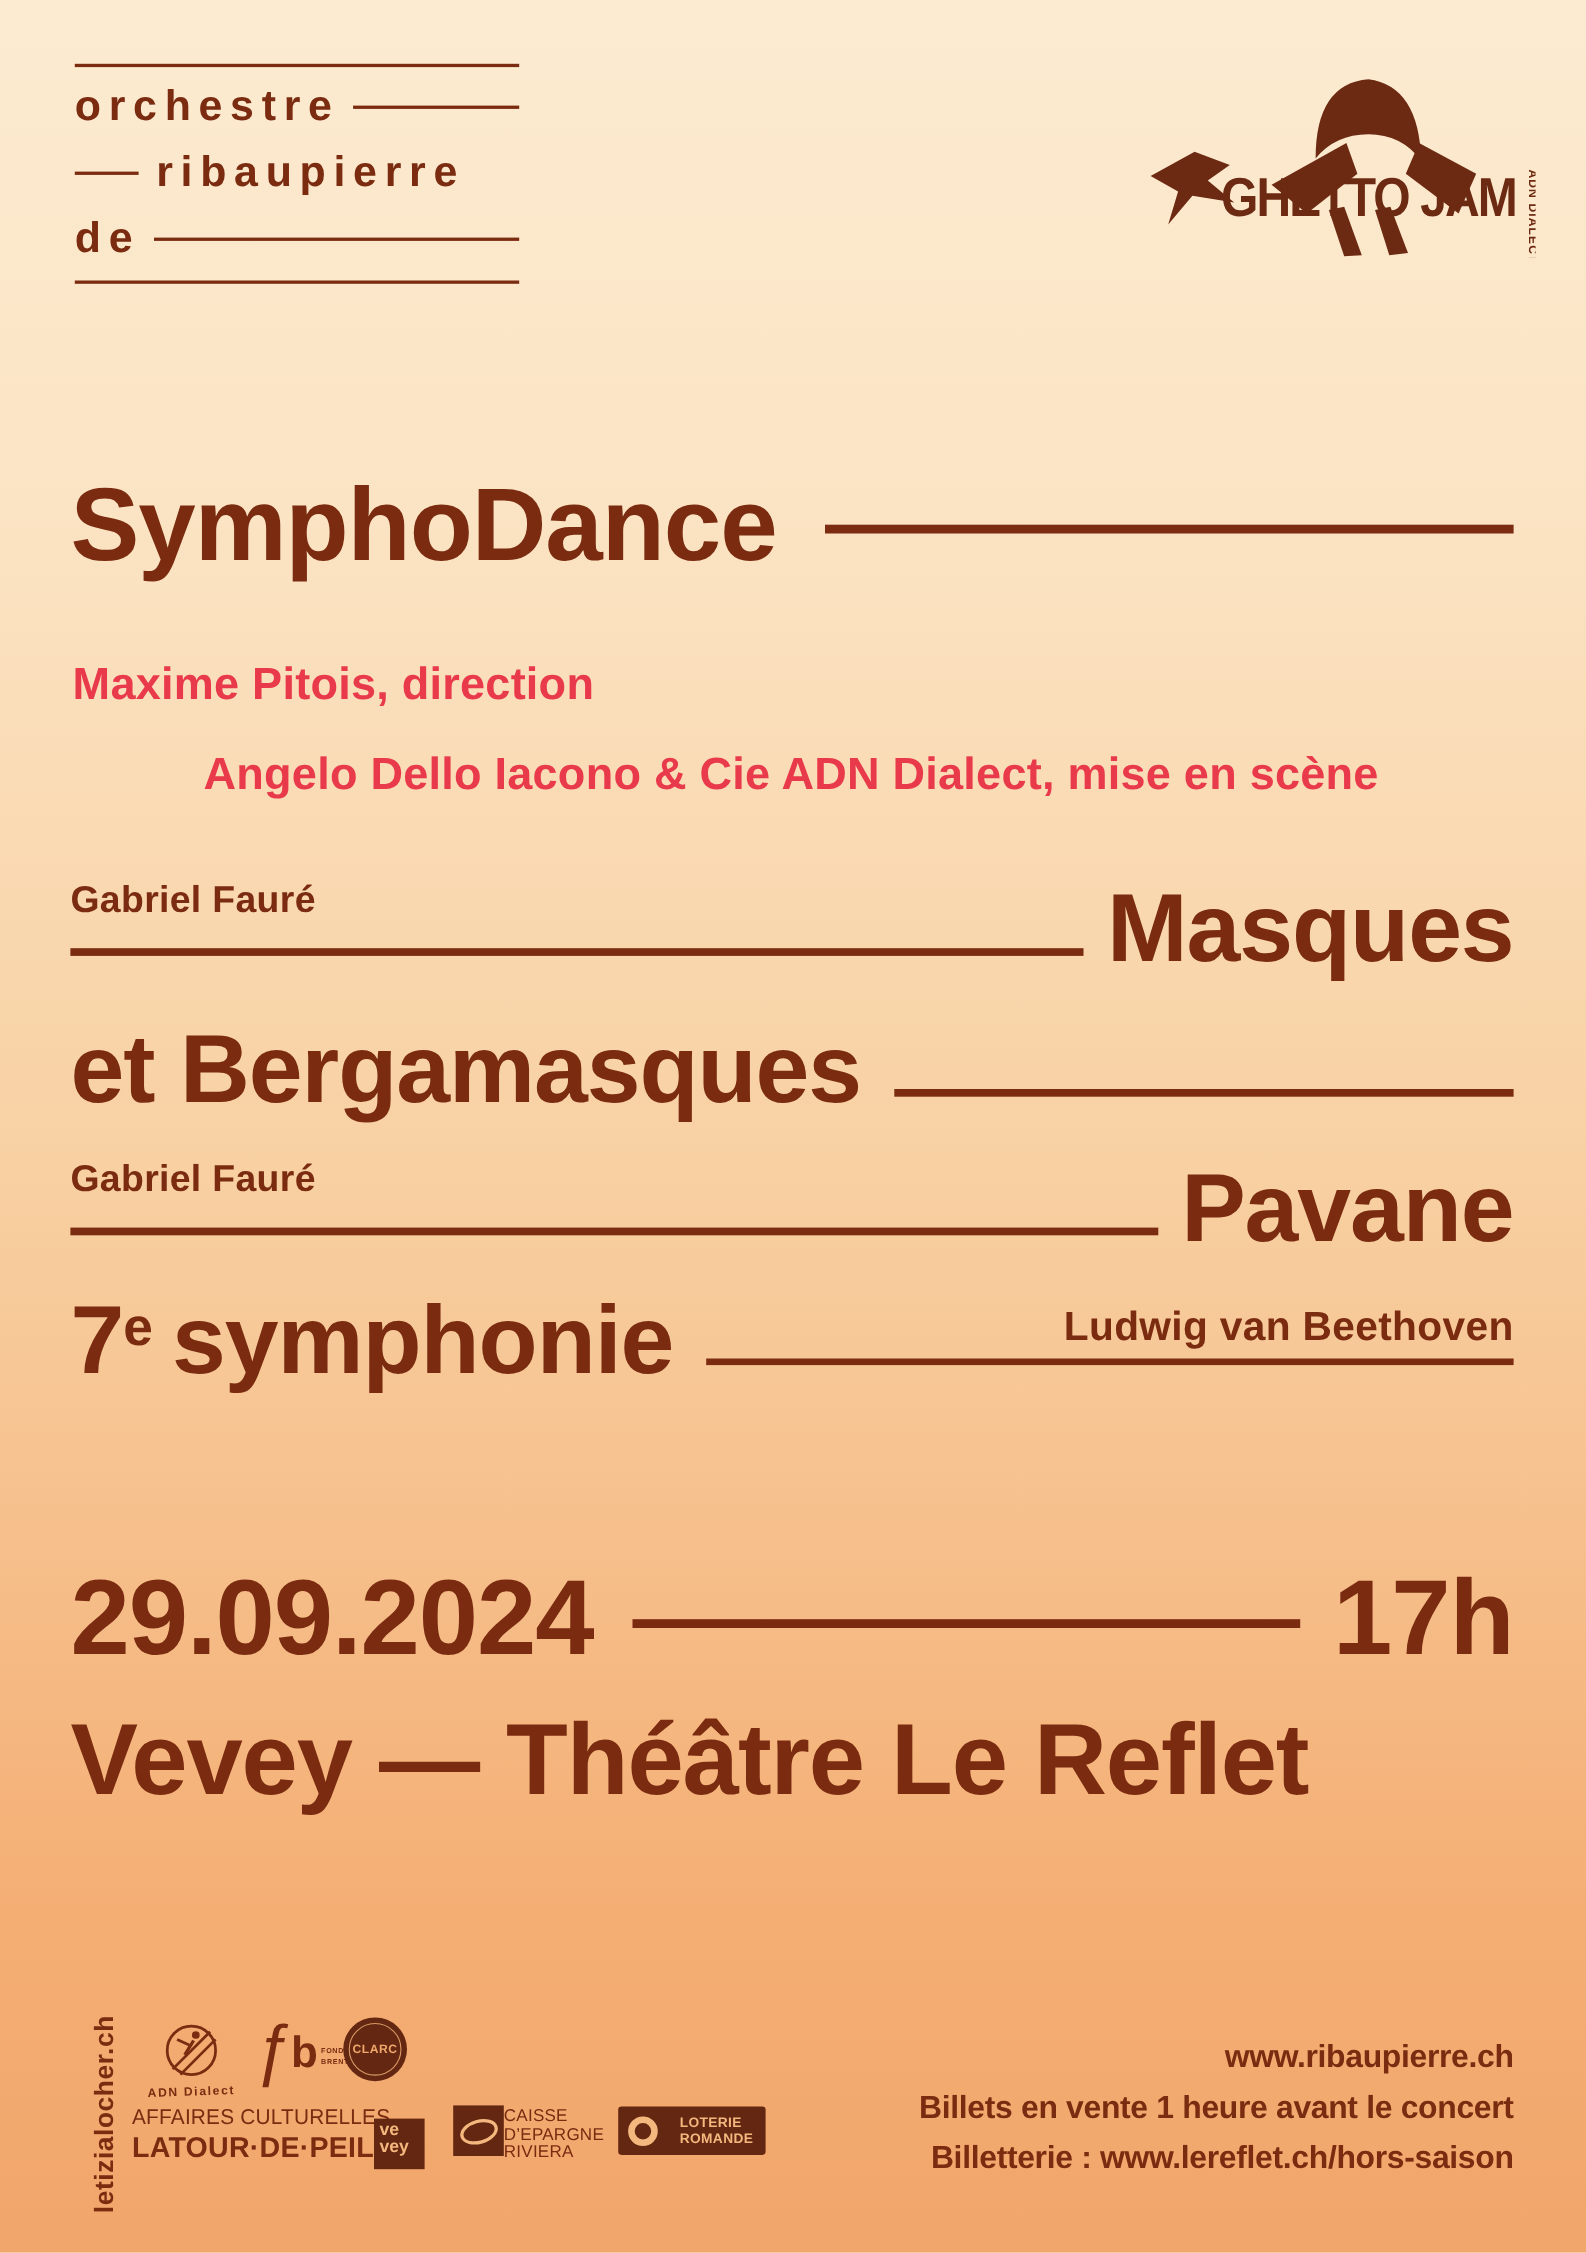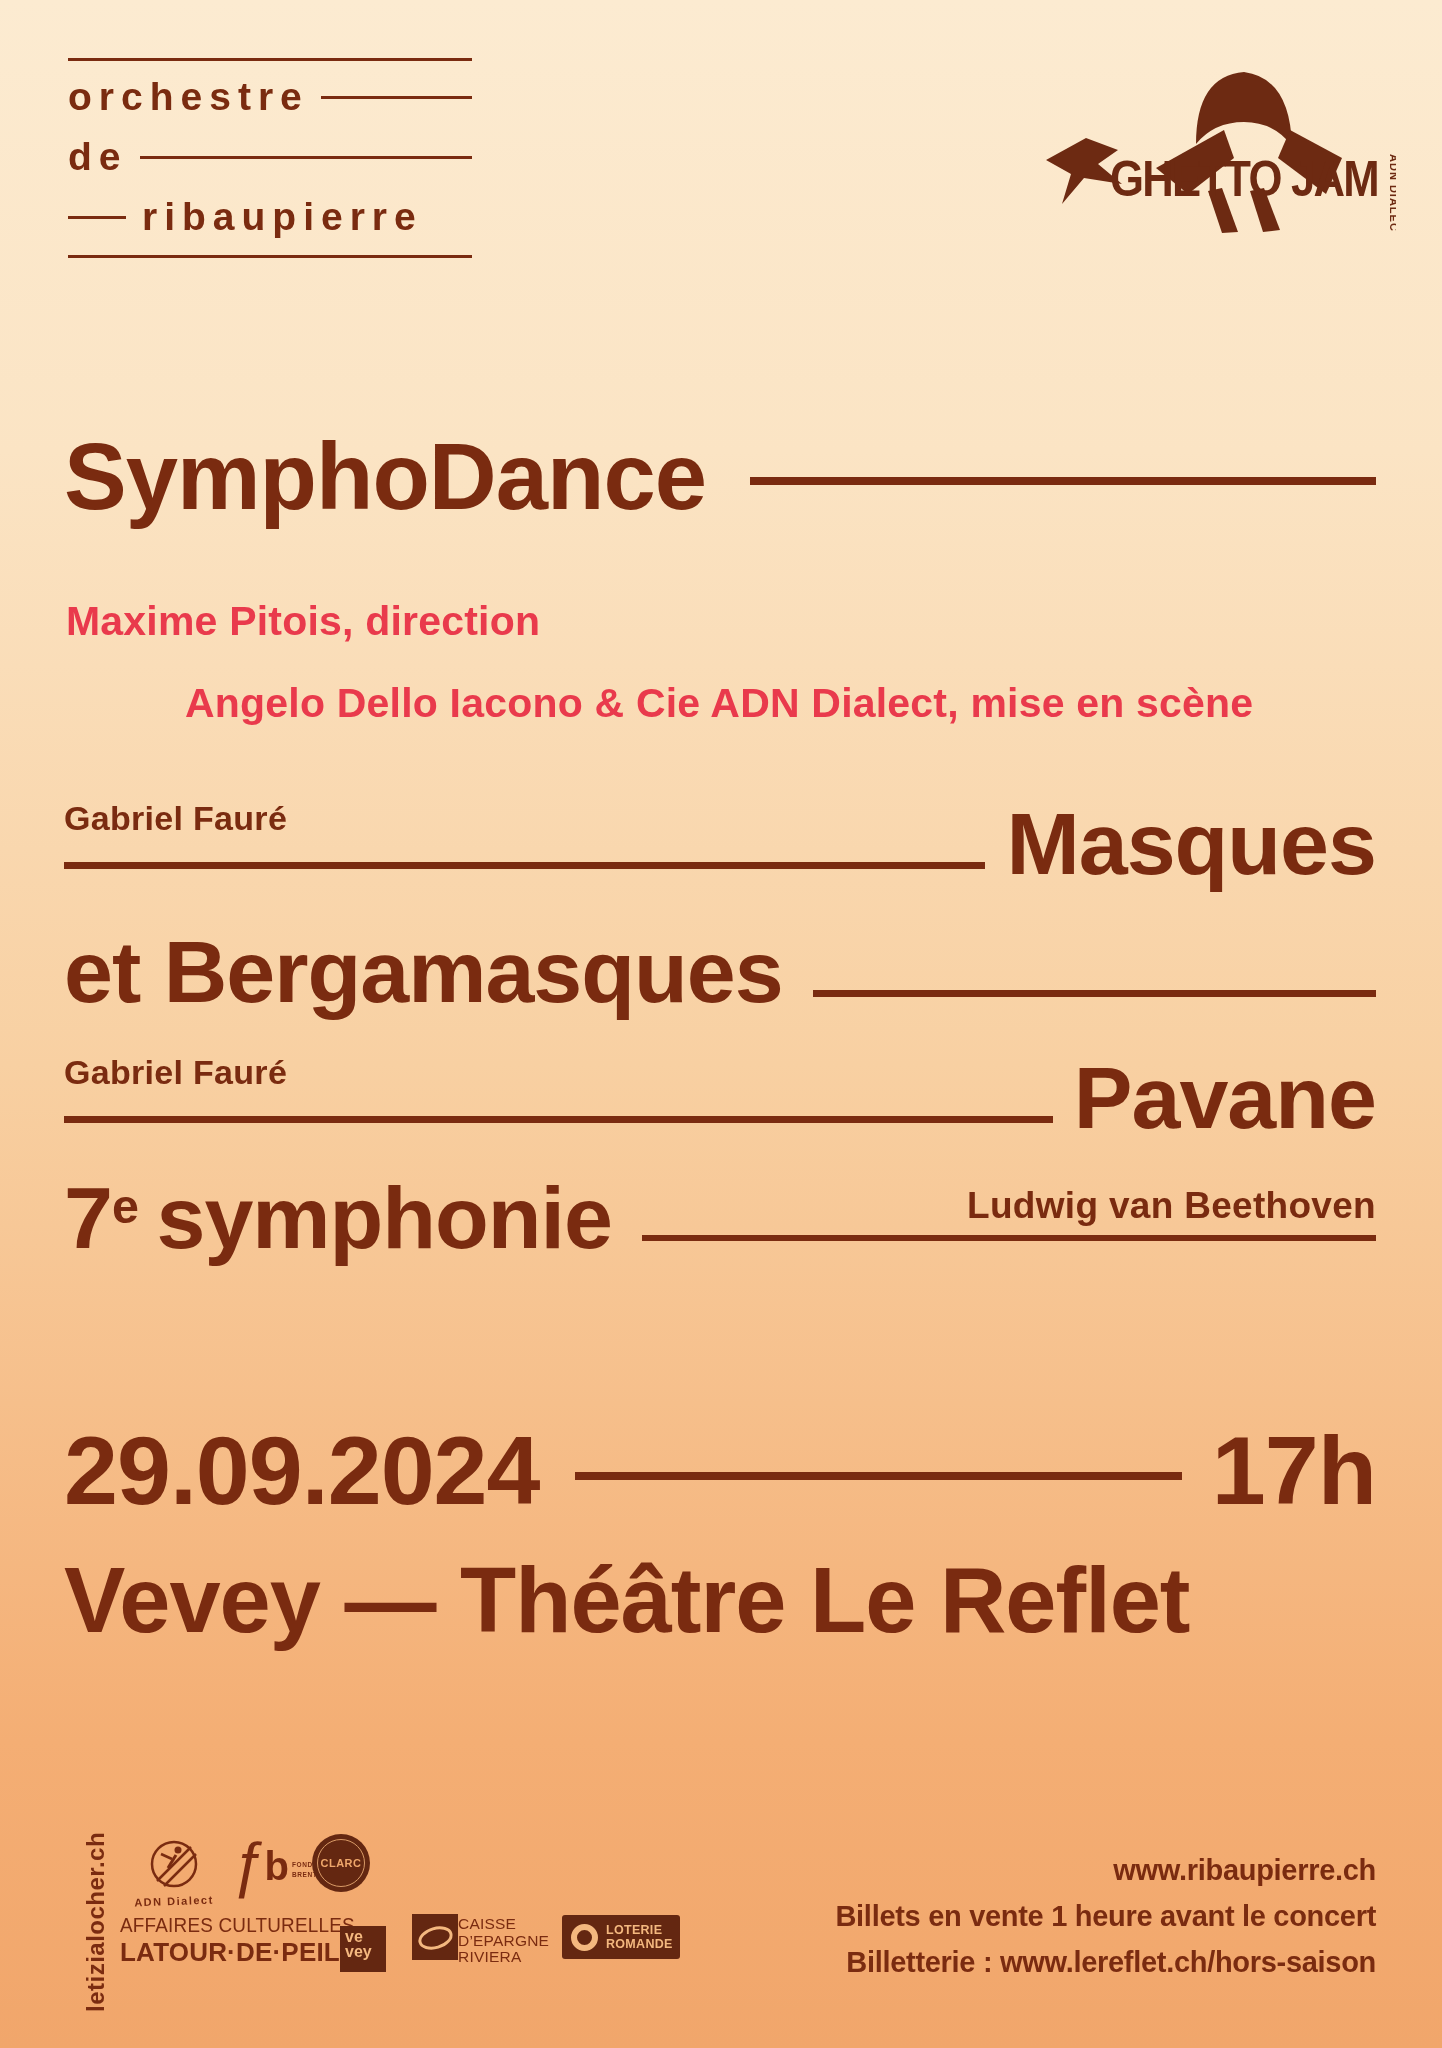--- a/index.html
+++ b/index.html
@@ -88,46 +88,46 @@
 
   .vevey{position:absolute;left:340px;top:1914px;width:46px;height:46px;background:#642711;
     color:#f4b87f;font-weight:700;font-size:16px;line-height:0.95;padding:3px 0 0 5px;box-sizing:border-box;margin-top:12px;}
 
   .caisse{position:absolute;left:412px;top:1914px;display:flex;gap:0;color:#7a2b10;}
   .caisse-box{width:46px;height:46px;background:#642711;position:relative;flex:none;}
   .caisse-box::after{content:"";position:absolute;left:6px;top:13px;width:29px;height:16px;
     border:3.5px solid #f4b87f;border-radius:50%;transform:rotate(-16deg);}
   .caisse-text{font-size:15.5px;line-height:1.07;font-weight:500;letter-spacing:0.2px;margin-top:2px;}
 
-  .loterie{position:absolute;left:562px;top:1915px;width:118px;height:44px;background:#642711;
-    border-radius:3px;display:flex;align-items:center;padding-left:9px;gap:8px;box-sizing:border-box;}
+  .loterie{position:absolute;left:562px;top:1915px;width:134px;height:44px;background:#642711;
+    border-radius:3px;display:flex;align-items:center;padding-left:9px;gap:20px;box-sizing:border-box;}
   .lot-circle{width:15px;height:15px;border-radius:50%;border:6px solid #f4b87f;flex:none;}
   .lot-text{font-size:12.5px;font-weight:800;color:#f4b87f;line-height:1.12;letter-spacing:0.3px;}
 
   .info{position:absolute;right:66px;top:1848px;text-align:right;color:#7a2b10;
     font-size:29px;font-weight:600;line-height:1.58;letter-spacing:-0.3px;white-space:nowrap;}
 </style>
 </head>
 <body>
 
 <div class="poster">
 
   <div class="brand">
     <div class="rule rule-top"></div>
     <div class="brand-row">
       <span>orchestre</span>
       <span class="fill"></span>
     </div>
     <div class="brand-row">
+      <span class="fill-left"></span>
+      <span>ribaupierre</span>
+    </div>
+    <div class="brand-row">
       <span>de</span>
       <span class="fill"></span>
-    </div>
-    <div class="brand-row">
-      <span class="fill-left"></span>
-      <span>ribaupierre</span>
     </div>
     <div class="rule rule-bottom"></div>
   </div>
 
   <div class="ghetto">
     <svg width="358" height="172" viewBox="0 0 358 172">
       <g fill="#6d2a12" stroke="none">
         <path d="M158,82 Q158,14 206,10 Q252,16 254,84 Q236,60 206,60 Q176,60 158,82 Z"></path>
         <polygon points="118,106 186,68 196,96 150,132"></polygon>
         <polygon points="252,68 304,96 288,132 240,96"></polygon>

